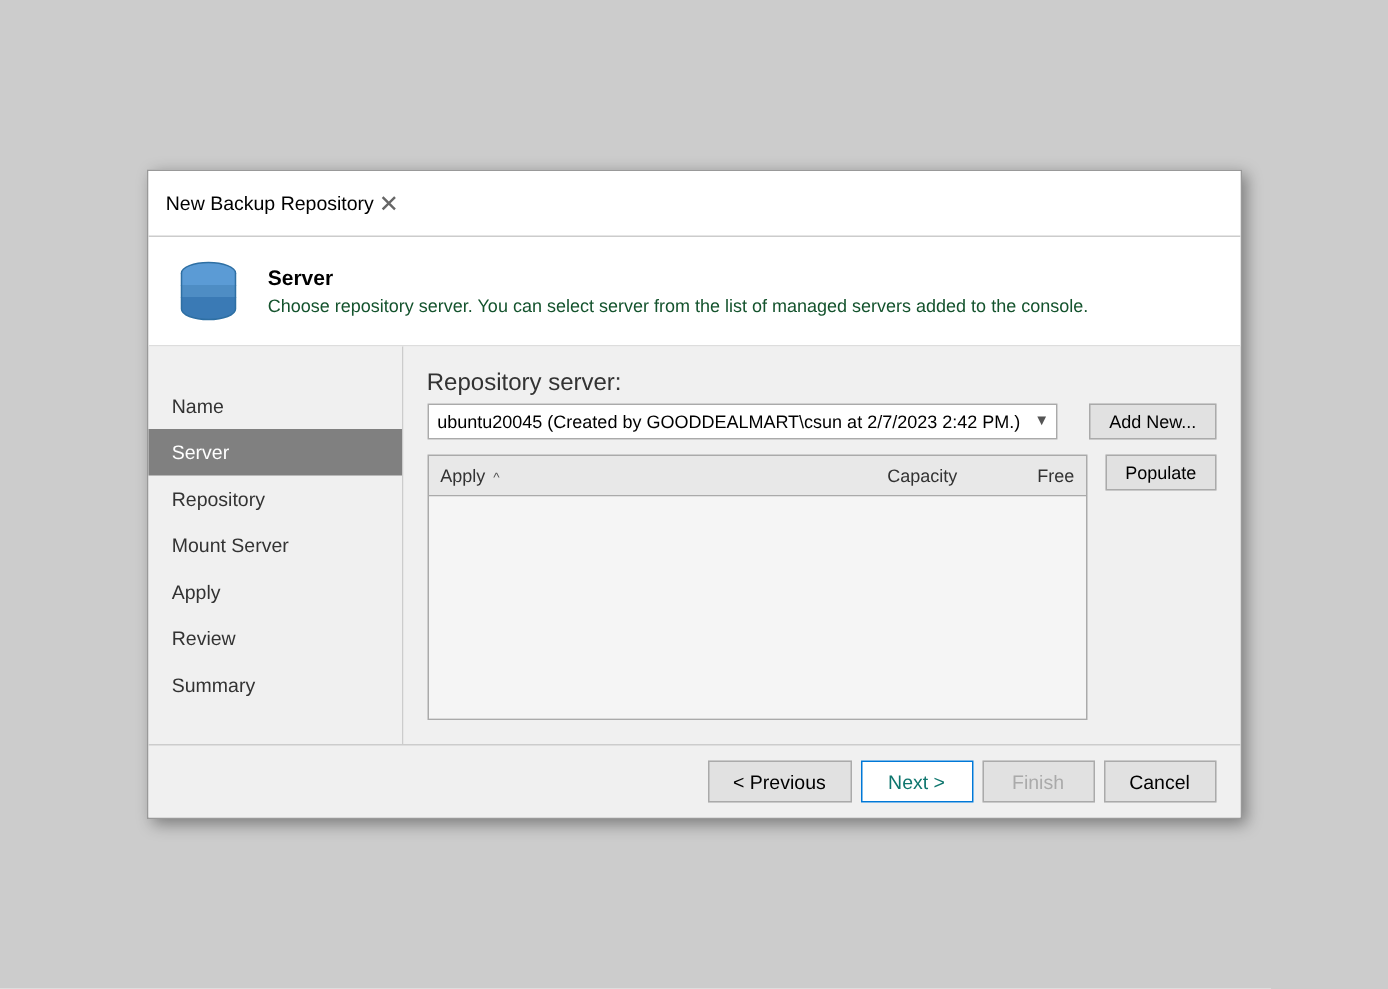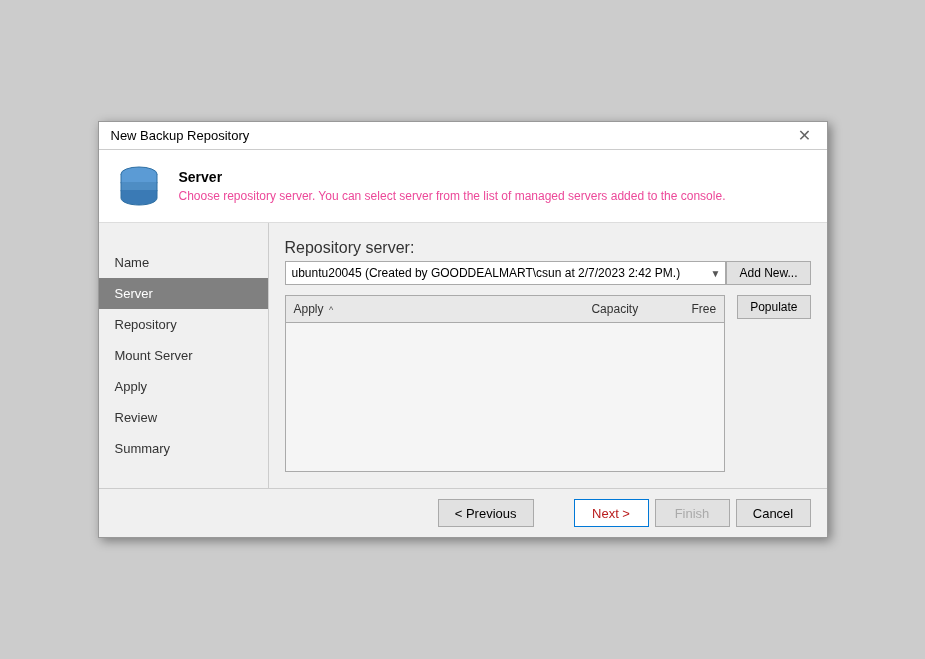--- a/index.html
+++ b/index.html
@@ -22,22 +22,21 @@
       display: flex;
       flex-direction: column;
     }
 
     .title-bar {
       background: #fff;
       border-bottom: 1px solid #ccc;
       padding: 8px 12px;
       display: flex;
       align-items: center;
-      justify-content: space-between;
-      height: 28px;
+      height: 44px;
     }
 
     .title-bar-text {
       font-size: 13px;
       font-weight: normal;
       color: #000;
     }
 
     .close-btn {
       width: 20px;
@@ -70,21 +69,21 @@
 
     .header-text h2 {
       font-size: 14px;
       font-weight: bold;
       color: #000;
       margin-bottom: 4px;
     }
 
     .header-text p {
       font-size: 12px;
-      color: #ec4899;
+      color: #14532d;
       text-align: center;
     }
 
     .content-area {
       display: flex;
       flex: 1;
     }
 
     .sidebar {
       width: 170px;
@@ -121,21 +120,21 @@
     }
 
     .form-row-col {
       display: flex;
       flex-direction: column;
       gap: 4px;
     }
 
     .repo-server-row {
       display: flex;
-      gap: 0;
+      gap: 21px;
       align-items: center;
     }
 
     .dropdown-wrapper {
       flex: 1;
       position: relative;
     }
 
     .dropdown-wrapper select {
       width: 100%;
@@ -231,22 +230,21 @@
       background: #e1e1e1;
       font-size: 13px;
       cursor: pointer;
       min-width: 75px;
     }
     .footer-btn:disabled { color: #aaa; cursor: default; }
 
     .footer-btn.next-btn {
       border: 1px solid #0078d7;
       background: #fff;
-      color: #b91c1c;
-      margin-left: 34px;
+      color: #0f766e;
     }
 
     .sort-indicator {
       font-size: 9px;
       margin-left: 2px;
       color: #555;
     }
   </style>
 </head>
 <body>

